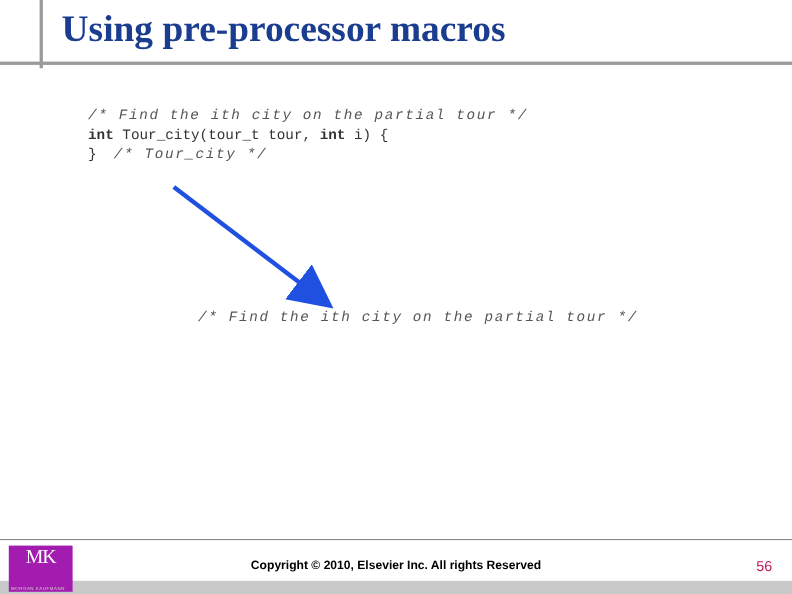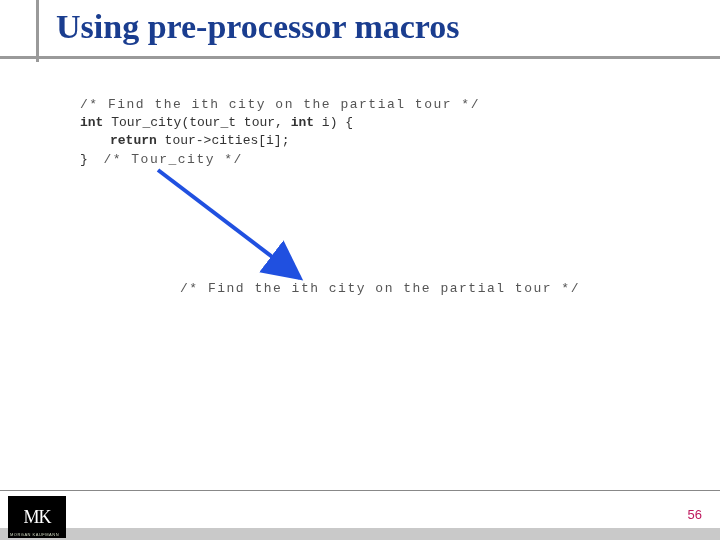--- a/index.html
+++ b/index.html
@@ -56,20 +56,21 @@
   .code-block-2 {
     position: absolute;
     top: 280px;
     left: 180px;
     font-family: "Courier New", monospace;
     font-size: 13px;
     color: #333;
     line-height: 1.4;
   }
   .comment {
+    font-style: italic;
     letter-spacing: 1.5px;
     color: #555;
     text-align: right;
   }
   .kw { font-weight: bold; text-align: center; }
   .footer-bar {
     position: absolute;
     bottom: 0;
     left: 0;
     right: 0;
@@ -83,23 +84,22 @@
     right: 0;
     height: 12px;
     background: #c9c9c9;
   }
   .logo {
     position: absolute;
     bottom: 2px;
     left: 8px;
     width: 58px;
     height: 42px;
-    background: #000000;
+    background: #a21caf;
     display: flex;
-    align-items: center;
     justify-content: center;
     color: #fff;
     font-size: 18px;
     font-family: "Times New Roman", serif;
     letter-spacing: -1px;
   }
   .logo-sub {
     position: absolute;
     bottom: 3px;
     left: 10px;
@@ -140,41 +140,39 @@
   <div class="grey-line-v"></div>
   <div class="grey-line-h"></div>
   <div class="title-text">Using pre-processor macros</div>
 </div>
 
 <div class="code-block-1">
   <div><span class="comment">/* Find the ith city on the partial tour */</span></div>
   <div>
     <span class="kw">int</span><span> Tour_city(tour_t tour, </span><span class="kw">int</span><span> i) {</span>
   </div>
-  <div style="padding-left: 30px;">
-    <span class="kw">return</span><span> tour-&gt;cities[i];</span>
-  </div>
   <div>
     <span>}&nbsp;&nbsp;</span><span class="comment">/* Tour_city */</span>
   </div>
 </div>
 
 <svg class="arrow" viewBox="0 0 200 140">
   <defs>
     <marker id="ah" markerWidth="12" markerHeight="12" refX="9" refY="5" orient="auto">
       <polygon points="0,0 10,5 0,10" fill="#2050e0"></polygon>
     </marker>
   </defs>
   <line x1="18" y1="10" x2="160" y2="118" stroke="#2050e0" stroke-width="4" marker-end="url(#ah)"></line>
 </svg>
 
 <div class="code-block-2">
   <div><span class="comment">/* Find the ith city on the partial tour */</span></div>
 </div>
 
 <div class="footer-bar">
+  <div class="copyright">Copyright © 2010, Elsevier Inc. All rights Reserved</div>
   <div class="page-num">56</div>
   <div class="footer-grey"></div>
   <div class="logo">
     <span>MK</span>
   </div>
   <div class="logo-sub">MORGAN KAUFMANN</div>
 </div>
 
 </body></html>

